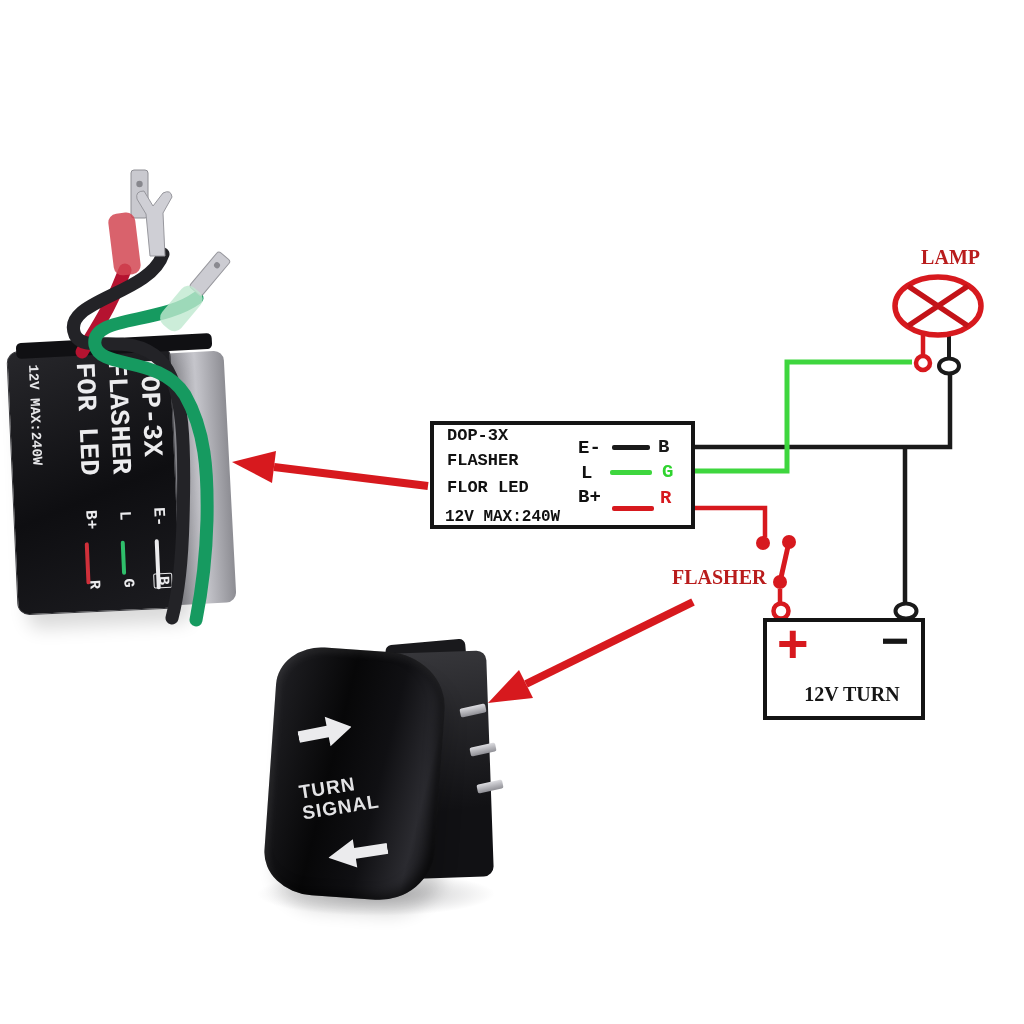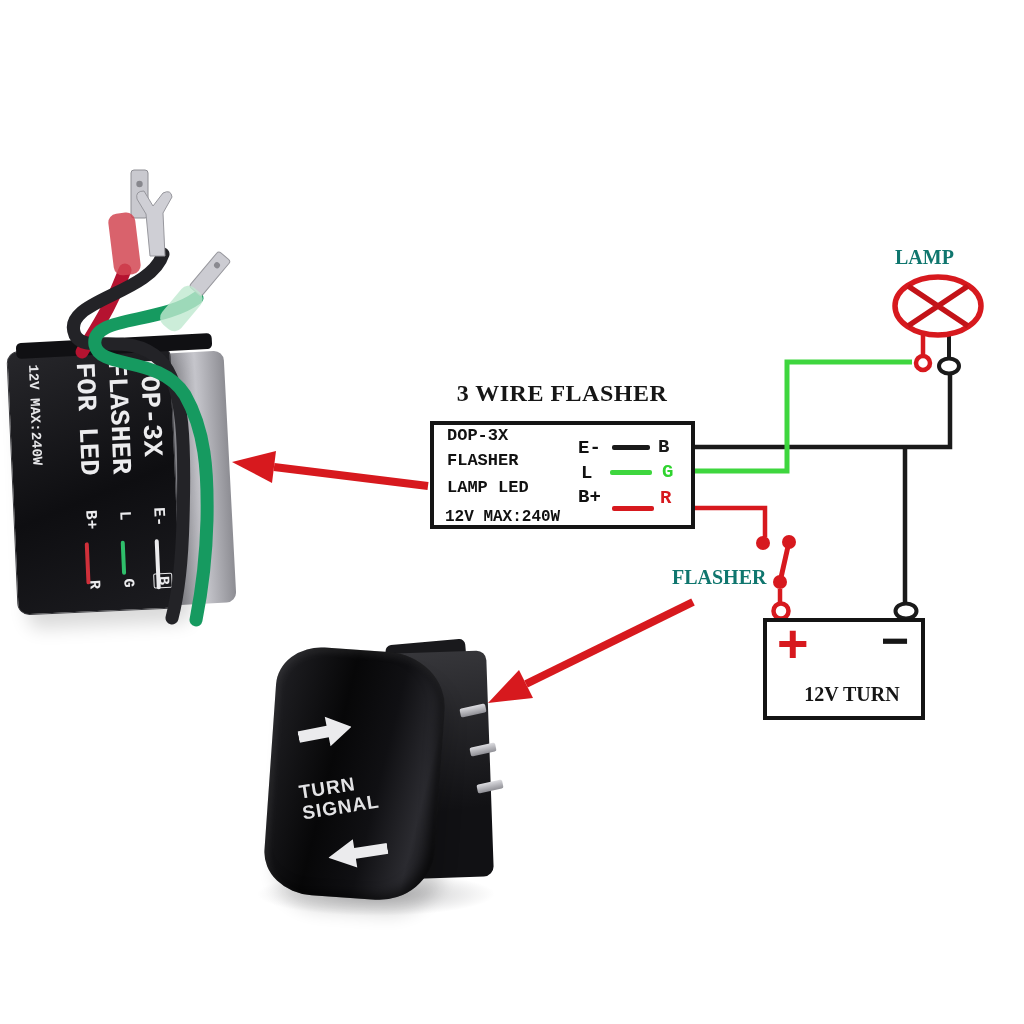--- a/index.html
+++ b/index.html
@@ -6,21 +6,21 @@
   body{width:1024px;height:1024px;background:#ffffff;overflow:hidden;
        font-family:"Liberation Sans",sans-serif;}
   .stage{position:relative;width:1024px;height:1024px;background:#fff;}
   .layer{position:absolute;left:0;top:0;}
 
   
   .schem-title{position:absolute;left:428px;top:380px;width:268px;text-align:center;
     font-family:"Liberation Serif",serif;font-weight:bold;font-size:24px;color:#161616;
     letter-spacing:.5px;z-index:2;}
   .lbl{position:absolute;font-family:"Liberation Serif",serif;font-weight:bold;
-    color:#0f766e;z-index:2;text-align:left;}
+    color:#b91c1c;z-index:2;text-align:right;}
 
   
   .fbox{position:absolute;left:430px;top:421px;width:257px;height:100px;
     border:4px solid #151515;background:#fff;z-index:2;}
   .fbox .mline{position:absolute;left:13px;font-family:"Liberation Mono",monospace;
     font-weight:bold;font-size:17px;color:#111;white-space:nowrap;}
   .fbox .rating{position:absolute;left:11px;top:83px;font-family:"Liberation Mono",monospace;
     font-weight:bold;font-size:16px;color:#111;white-space:nowrap;}
   .pin{position:absolute;font-family:"Liberation Mono",monospace;font-weight:bold;
     font-size:19px;color:#111;line-height:22px;}
@@ -133,26 +133,25 @@
       <line x1="428" y1="486" x2="274" y2="467" stroke-width="8" stroke="#d7191e"></line>
       <polygon points="232,462 276,451 272,483" fill="#d7191e"></polygon>
     </g>
 
     <g>
       <line x1="693" y1="602" x2="526" y2="684" stroke-width="8" stroke="#d7191e"></line>
       <polygon points="488,703 519,670 533,698" fill="#d7191e"></polygon>
     </g>
   </svg>
 
-  <div class="schem-title">3 WIRE FLASHER</div>
 
   <div class="fbox">
     <div class="mline" style="top:1px">DOP-3X</div>
     <div class="mline" style="top:26px">FLASHER</div>
-    <div class="mline" style="top:53px">LAMP LED</div>
+    <div class="mline" style="top:53px">FLOR LED</div>
     <div class="rating">12V MAX:240W</div>
 
     <span class="pin" style="left:144px;top:12px">E-</span>
     <span class="stub bg-black" style="left:178px;top:20px;width:38px"></span>
     <span class="wletter c-black" style="left:224px;top:11px">B</span>
 
     <span class="pin" style="left:147px;top:37px">L</span>
     <span class="stub bg-green" style="left:176px;top:45px;width:42px"></span>
     <span class="wletter c-green" style="left:228px;top:36px">G</span>
 

